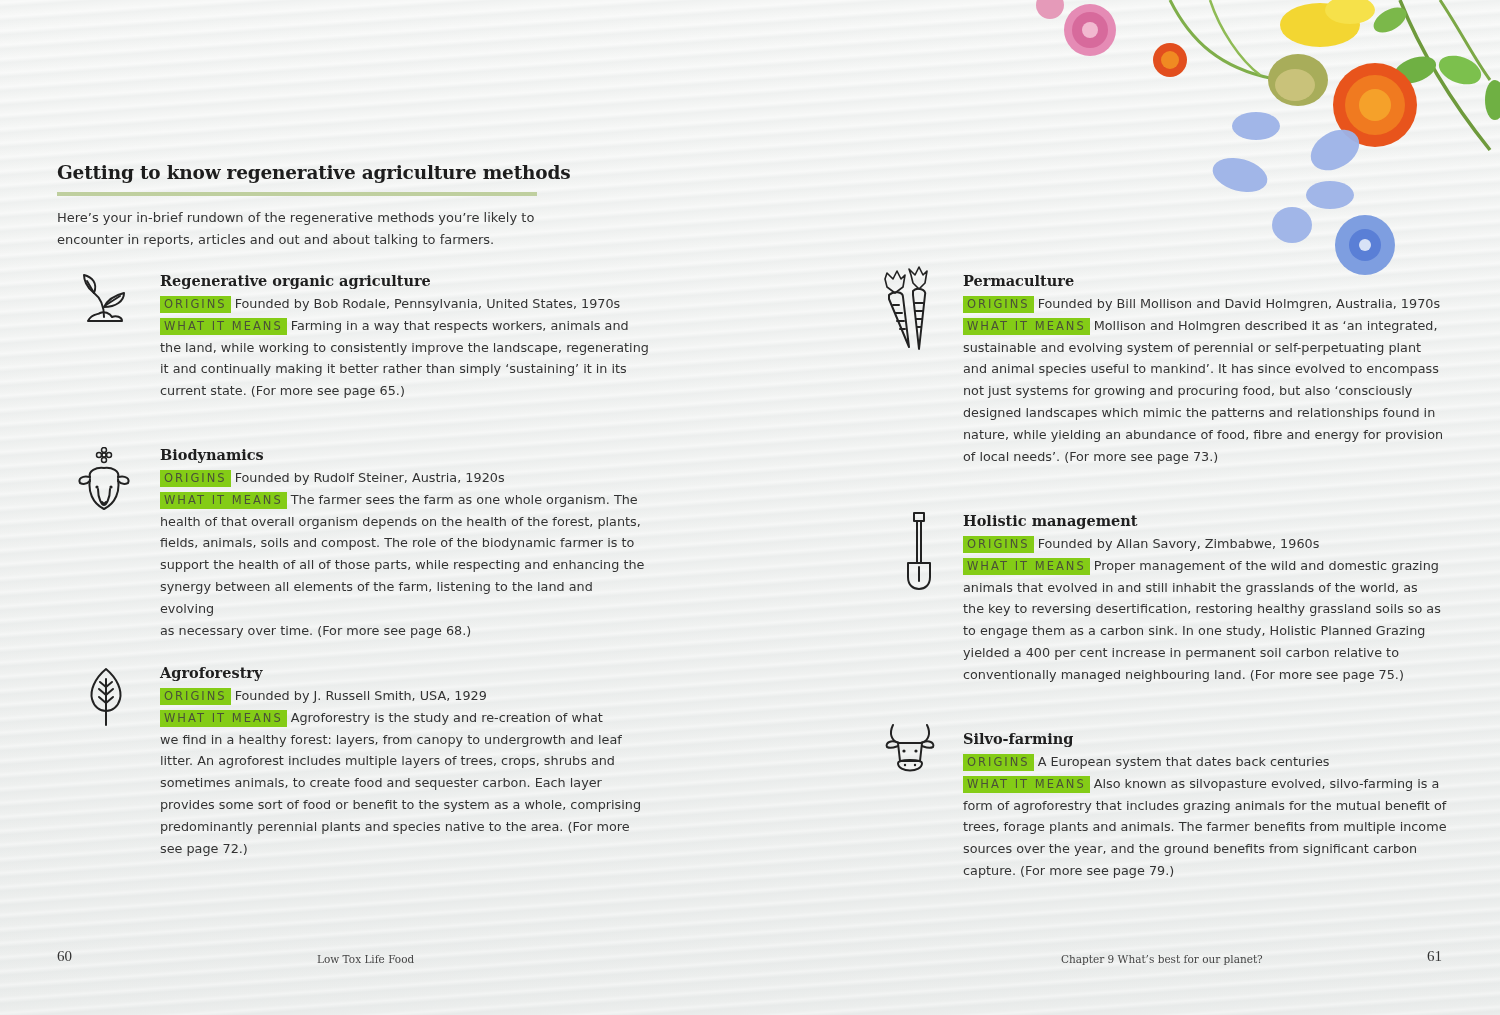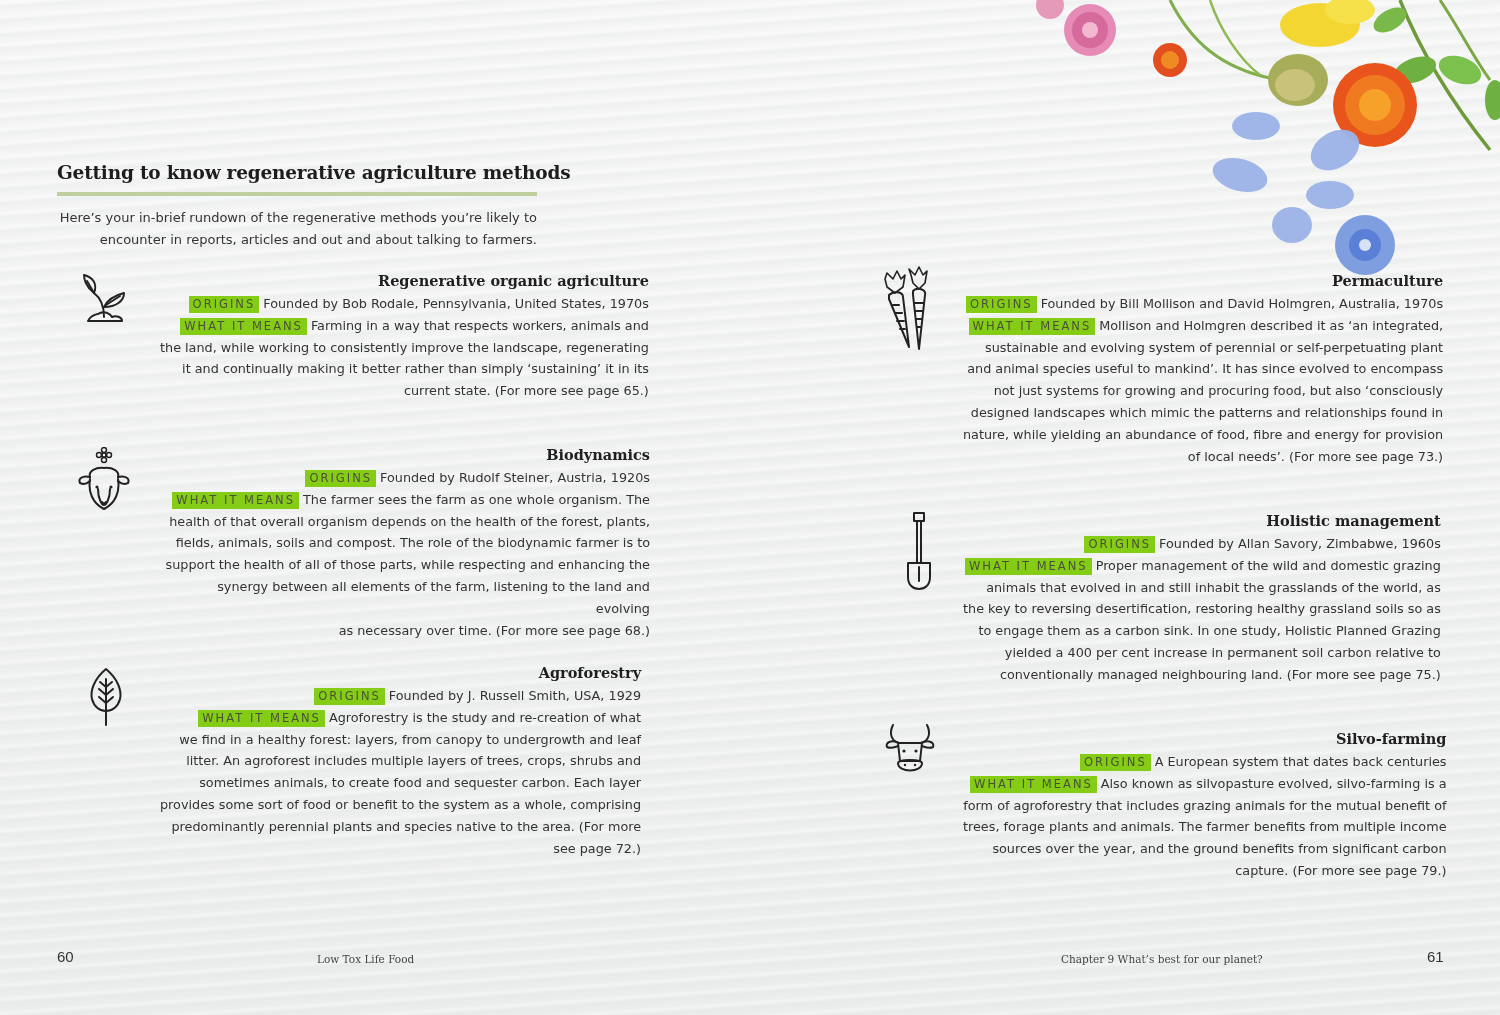--- a/index.html
+++ b/index.html
@@ -5,21 +5,21 @@
   html, body { margin: 0; padding: 0; }
   body {
     width: 1500px; height: 1015px; overflow: hidden; position: relative;
     background: #eef0ef;
     background-image:
       repeating-linear-gradient(176deg, rgba(255,255,255,0.0) 0px, rgba(255,255,255,0.35) 3px, rgba(220,224,224,0.25) 7px, rgba(255,255,255,0) 14px),
       linear-gradient(180deg, #f6f7f6 0%, #eceeed 100%);
     font-family: "DejaVu Sans", sans-serif;
     color: #2a2a2a;
   }
-  .page { position: absolute; top: 0; height: 1015px; text-align: right; }
+  .page { position: absolute; top: 0; height: 1015px; }
   .left-page { left: 0; width: 750px; }
   .right-page { left: 750px; width: 750px; }
 
   .section-title {
     position: absolute; left: 57px; top: 162px;
     font-family: "DejaVu Serif", serif; font-weight: bold;
     font-size: 18.5px; color: #1d1d1d; letter-spacing: -0.2px;
   }
   .title-rule {
     position: absolute; left: 57px; top: 192px; width: 480px; height: 4px;
@@ -40,21 +40,21 @@
   .entry-line {
     font-size: 12.8px; line-height: 21.8px; color: #333;
   }
   .tag {
     display: inline-block; background: #84cc16; color: #4a5138;
     font-size: 11.5px; letter-spacing: 2px; padding: 0 4px; line-height: 17px;
     margin-right: 4px;
   }
 
   .footer-num {
-    position: absolute; top: 948px; font-family: Liberation Sans, sans-serif;
+    position: absolute; top: 948px; font-family: Liberation Serif, serif;
     font-size: 15px; color: #333;
   }
   .footer-text {
     position: absolute; top: 953px; font-family: "DejaVu Serif", serif;
     font-size: 10.5px; color: #444;
   }
 
   .flowers { position: absolute; left: 1020px; top: 0; width: 480px; height: 290px; }
   svg .ln { fill: none; stroke: #222; stroke-width: 2; stroke-linecap: round; stroke-linejoin: round; }
 </style>

